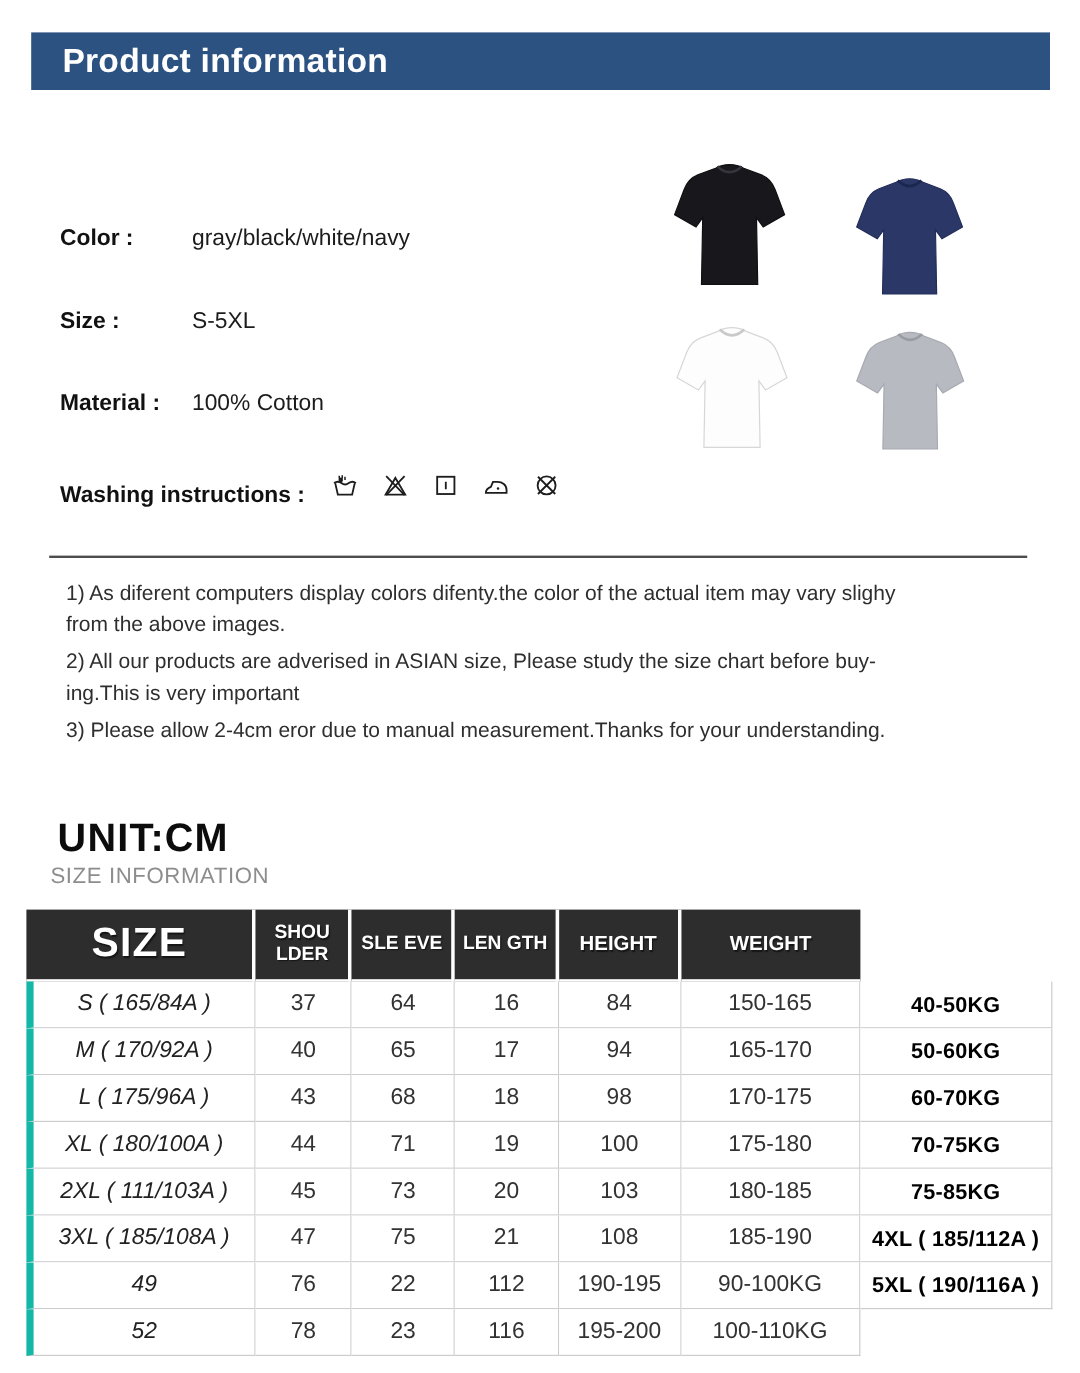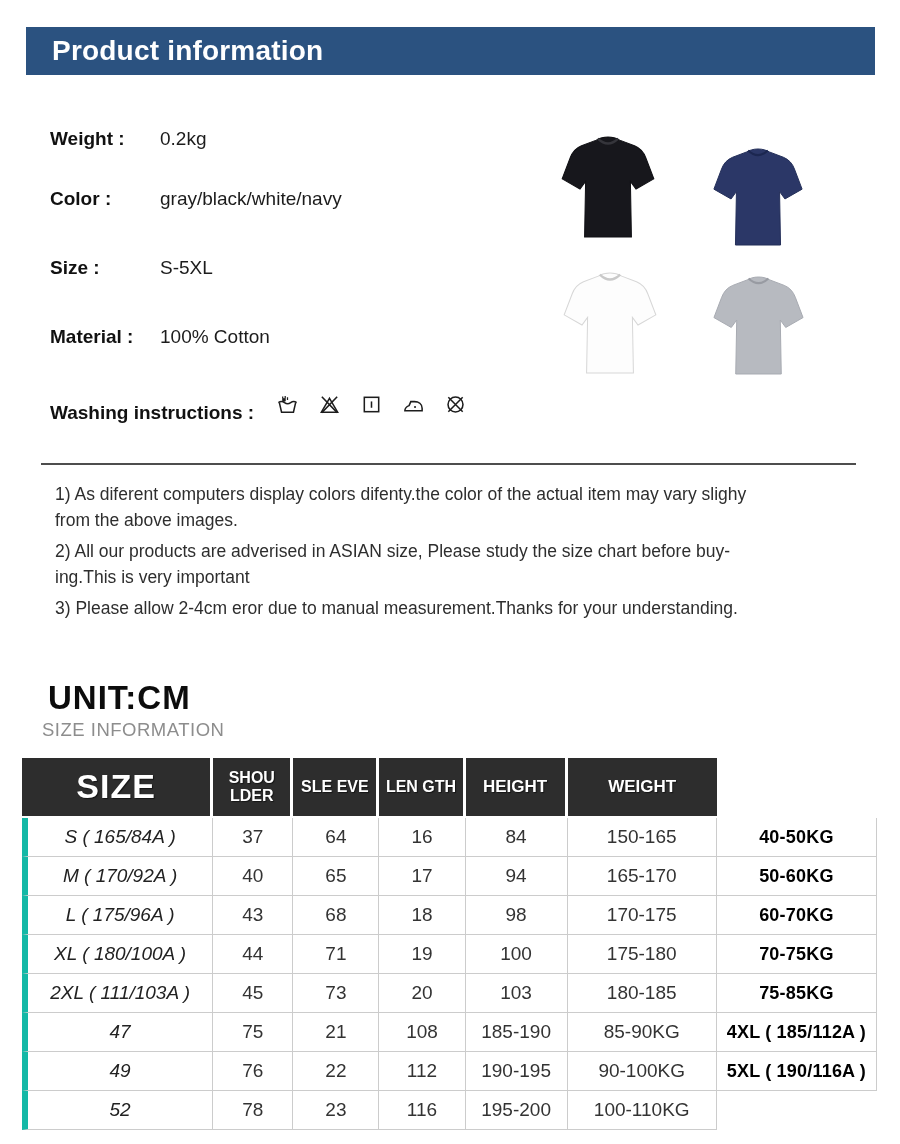--- a/index.html
+++ b/index.html
@@ -62,24 +62,20 @@
 </style>
 </head>
 <body>
 
 <div class="page">
 
   <div class="title-bar" style="background:#2b5280">
     <span class="title">Product information</span>
   </div>
 
-  <div class="spec-row weight">
-    <span class="spec-label">Weight :</span>
-    <span class="spec-value">0.2kg</span>
-  </div>
   <div class="spec-row color">
     <span class="spec-label">Color :</span>
     <span class="spec-value">gray/black/white/navy</span>
   </div>
   <div class="spec-row size">
     <span class="spec-label">Size :</span>
     <span class="spec-value">S-5XL</span>
   </div>
   <div class="spec-row material">
     <span class="spec-label">Material :</span>
@@ -194,26 +190,26 @@
         <div class="td c4">100</div>
         <div class="td c5">175-180</div>
         <div class="td c6">70-75KG</div>
         <div class="td c0">2XL ( 111/103A )</div>
         <div class="td c1">45</div>
         <div class="td c2">73</div>
         <div class="td c3">20</div>
         <div class="td c4">103</div>
         <div class="td c5">180-185</div>
         <div class="td c6">75-85KG</div>
+        <div class="td c0">3XL ( 185/108A )</div>
         <div class="td c1">47</div>
         <div class="td c2">75</div>
         <div class="td c3">21</div>
         <div class="td c4">108</div>
         <div class="td c5">185-190</div>
-        <div class="td c6">85-90KG</div>
         <div class="td c0">4XL ( 185/112A )</div>
         <div class="td c1">49</div>
         <div class="td c2">76</div>
         <div class="td c3">22</div>
         <div class="td c4">112</div>
         <div class="td c5">190-195</div>
         <div class="td c6">90-100KG</div>
         <div class="td c0">5XL ( 190/116A )</div>
         <div class="td c1">52</div>
         <div class="td c2">78</div>

